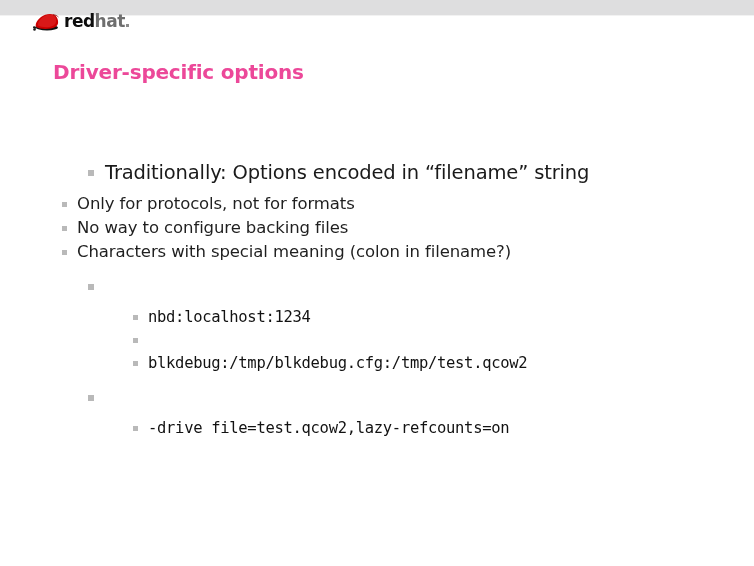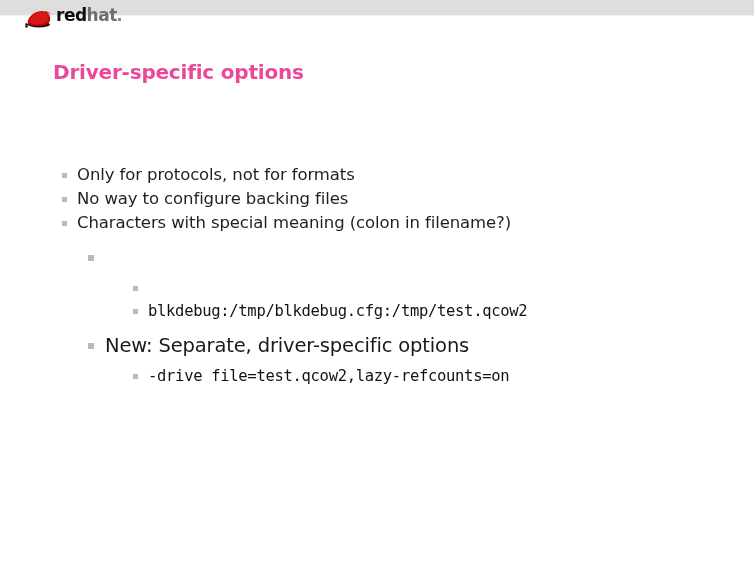--- a/index.html
+++ b/index.html
@@ -29,25 +29,25 @@
     left: 0;
     top: 15px;
     width: 754px;
     height: 1px;
     background: #f2f2f2;
   }
 
   
   #logo {
     position: absolute;
-    left: 24px;
+    left: 32px;
     top: 7px;
     height: 28px;
     display: flex;
-    align-items: flex-start;
+    align-items: center;
   }
   #logo-mark {
     width: 30px;
     height: 22px;
     margin-right: 2px;
     flex: 0 0 auto;
   }
   #logo-word {
     font-family: "DejaVu Sans", sans-serif;
     font-size: 17px;
@@ -182,20 +182,24 @@
     <circle cx="5" cy="39" r="2.6" fill="#1a1a1a"></circle>
     <path d="M42 9 C47 8 52 11 54 16 C52 13 47 10 42 10.5 Z" fill="#8a0000"></path>
   </svg>
   <span id="logo-word"><span class="logo-red">red</span><span class="logo-hat">hat</span><span id="logo-dot"></span></span>
 </div>
 
 <div id="slide-title">Driver-specific options</div>
 
 <div id="content">
 
+  <div class="bullet-row lvl1">
+    <span class="marker"></span>
+    <span class="txt">Traditionally:  Options encoded in  “filename” string</span>
+  </div>
 
   <div class="gap-sm"></div>
 
   <div class="bullet-row lvl2">
     <span class="marker"></span>
     <span class="txt">Only for protocols, not for formats</span>
   </div>
 
   <div class="bullet-row lvl2">
     <span class="marker"></span>
@@ -208,35 +212,38 @@
   </div>
 
   <div class="gap-md"></div>
 
   <div class="bullet-row lvl1">
     <span class="marker"></span>
   </div>
 
   <div class="gap-sm"></div>
 
+  <div class="bullet-row lvl2code">
+    <span class="marker"></span>
+    <span class="txt">nbd:localhost:1234</span>
+  </div>
 
   <div class="bullet-row lvl2code">
     <span class="marker"></span>
   </div>
 
   <div class="bullet-row lvl2code">
     <span class="marker"></span>
     <span class="txt">blkdebug:/tmp/blkdebug.cfg:/tmp/test.qcow2</span>
   </div>
 
   <div class="gap-md"></div>
 
   <div class="bullet-row lvl1">
     <span class="marker"></span>
-    <span class="txt">New:  Separate, driver-specific options</span>
   </div>
 
   <div class="gap-sm"></div>
 
 
   <div class="bullet-row lvl2code">
     <span class="marker"></span>
     <span class="txt">-drive file=test.qcow2,lazy-refcounts=on</span>
   </div>
 

